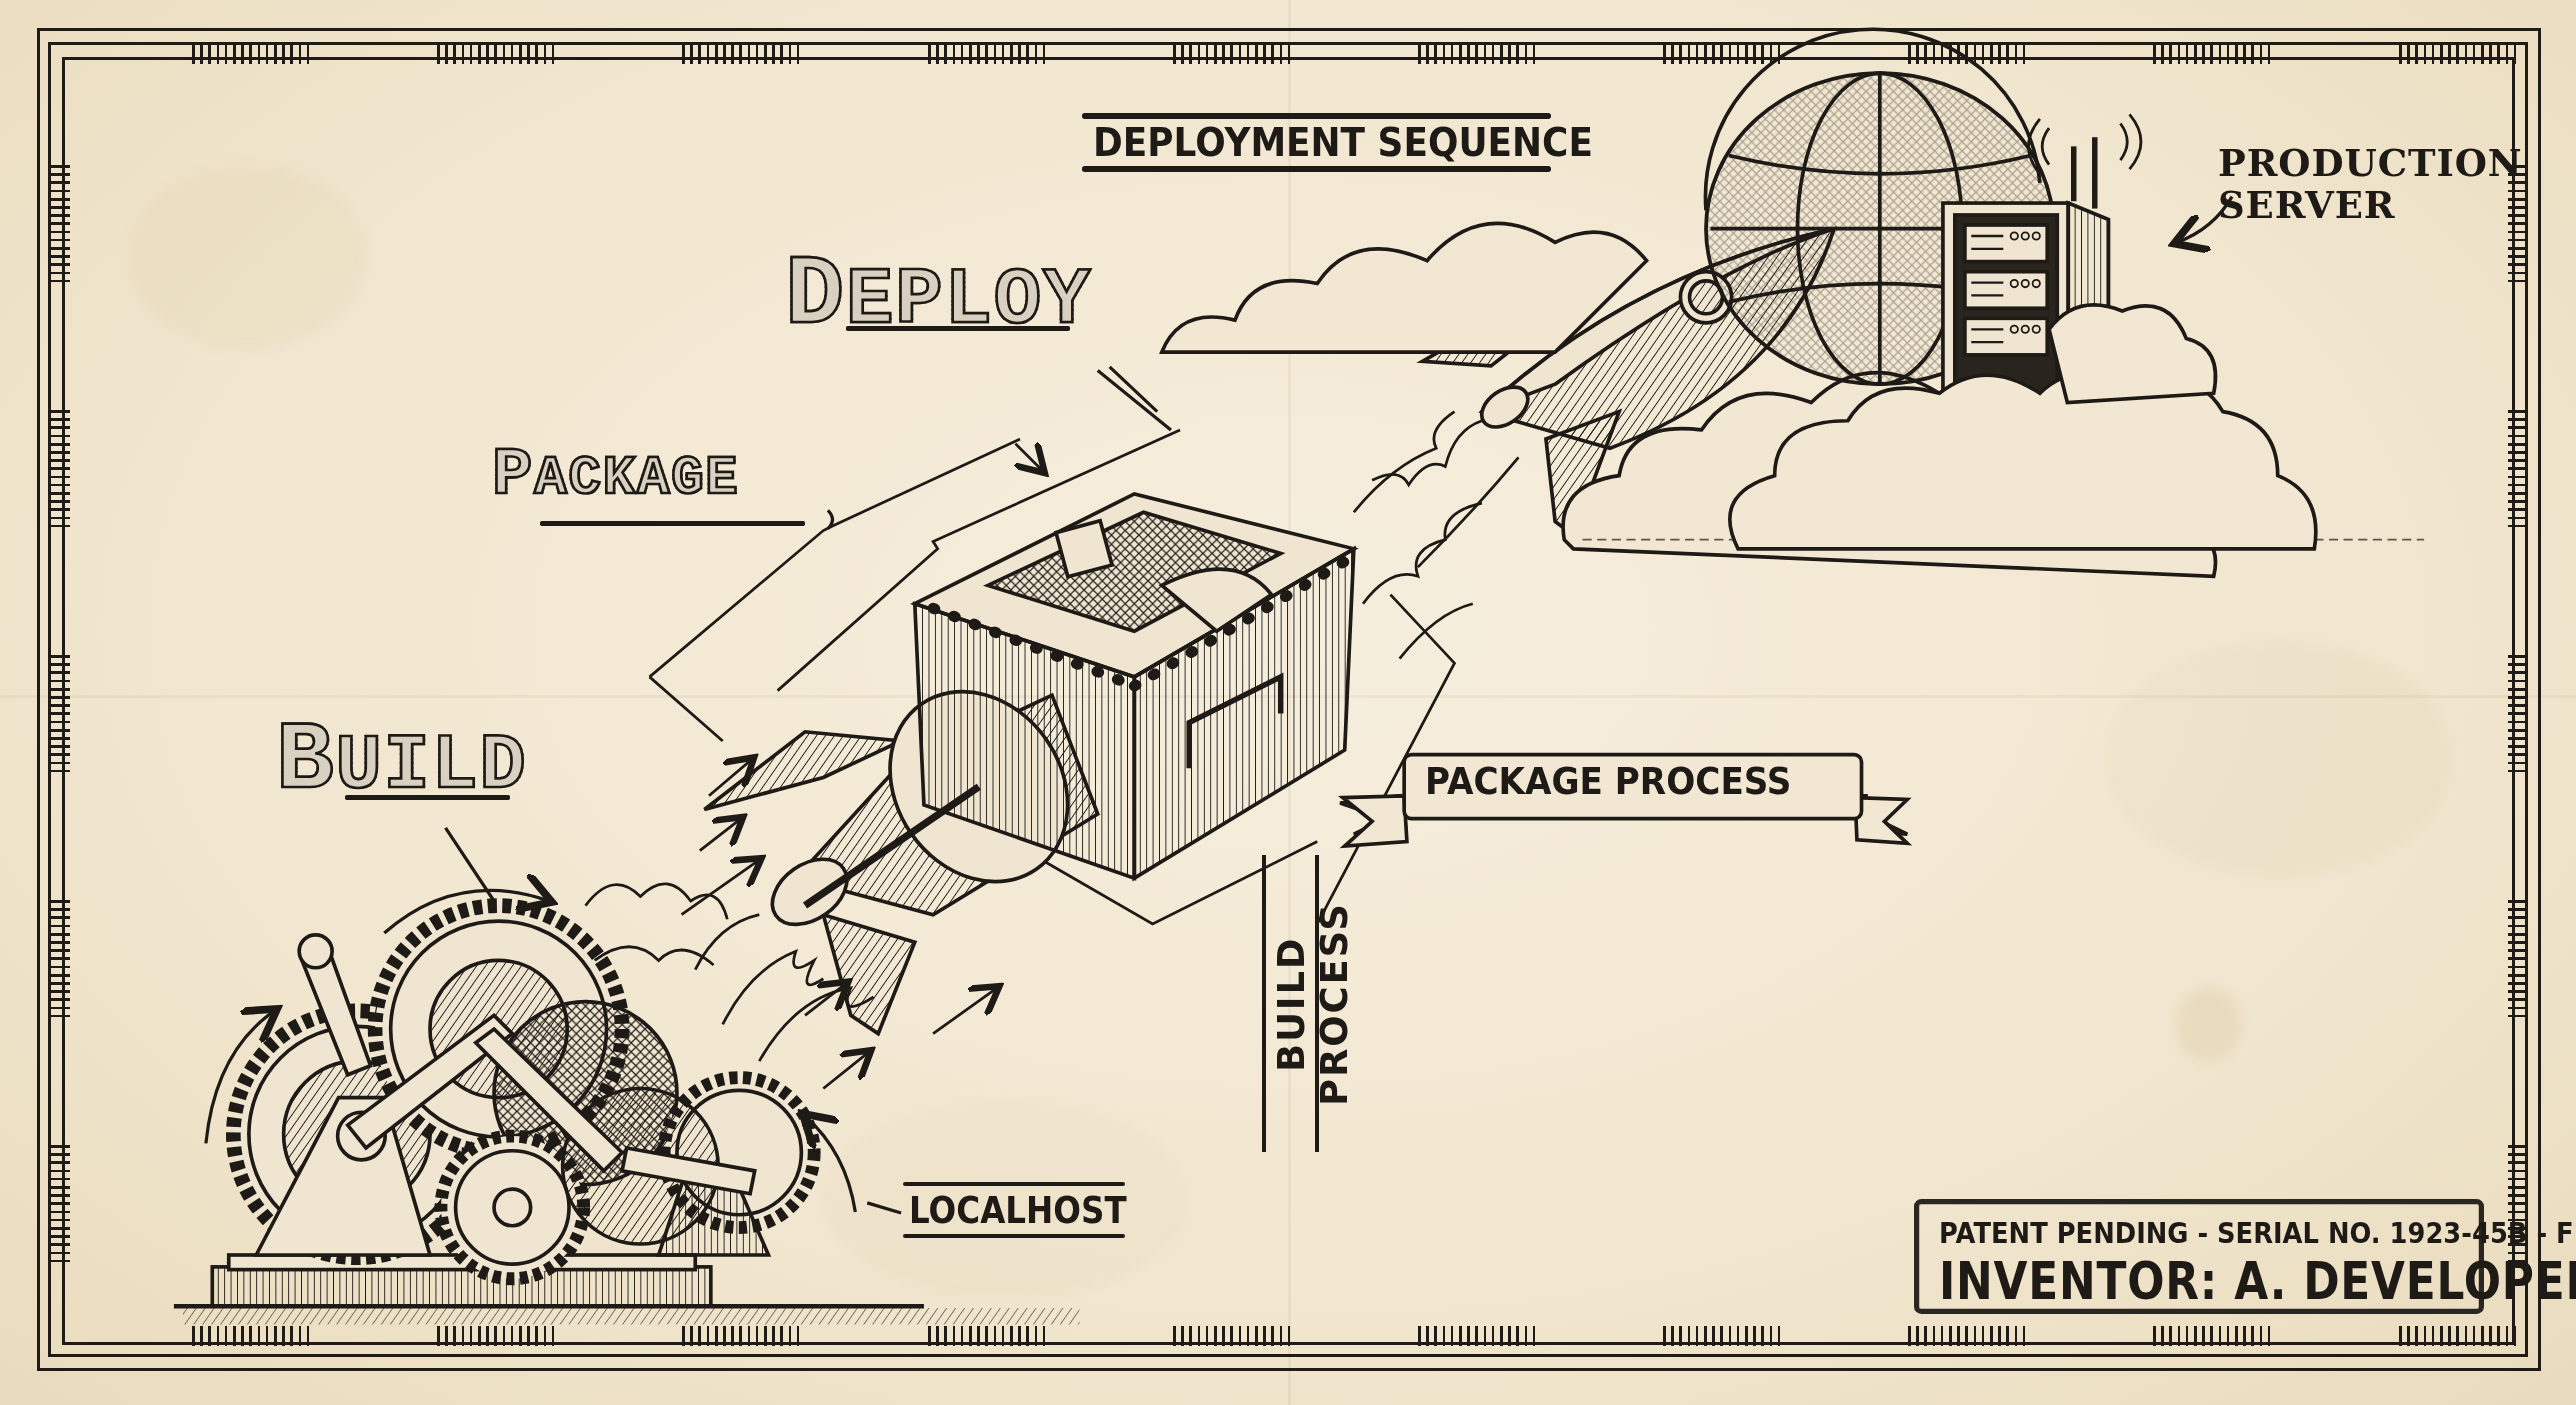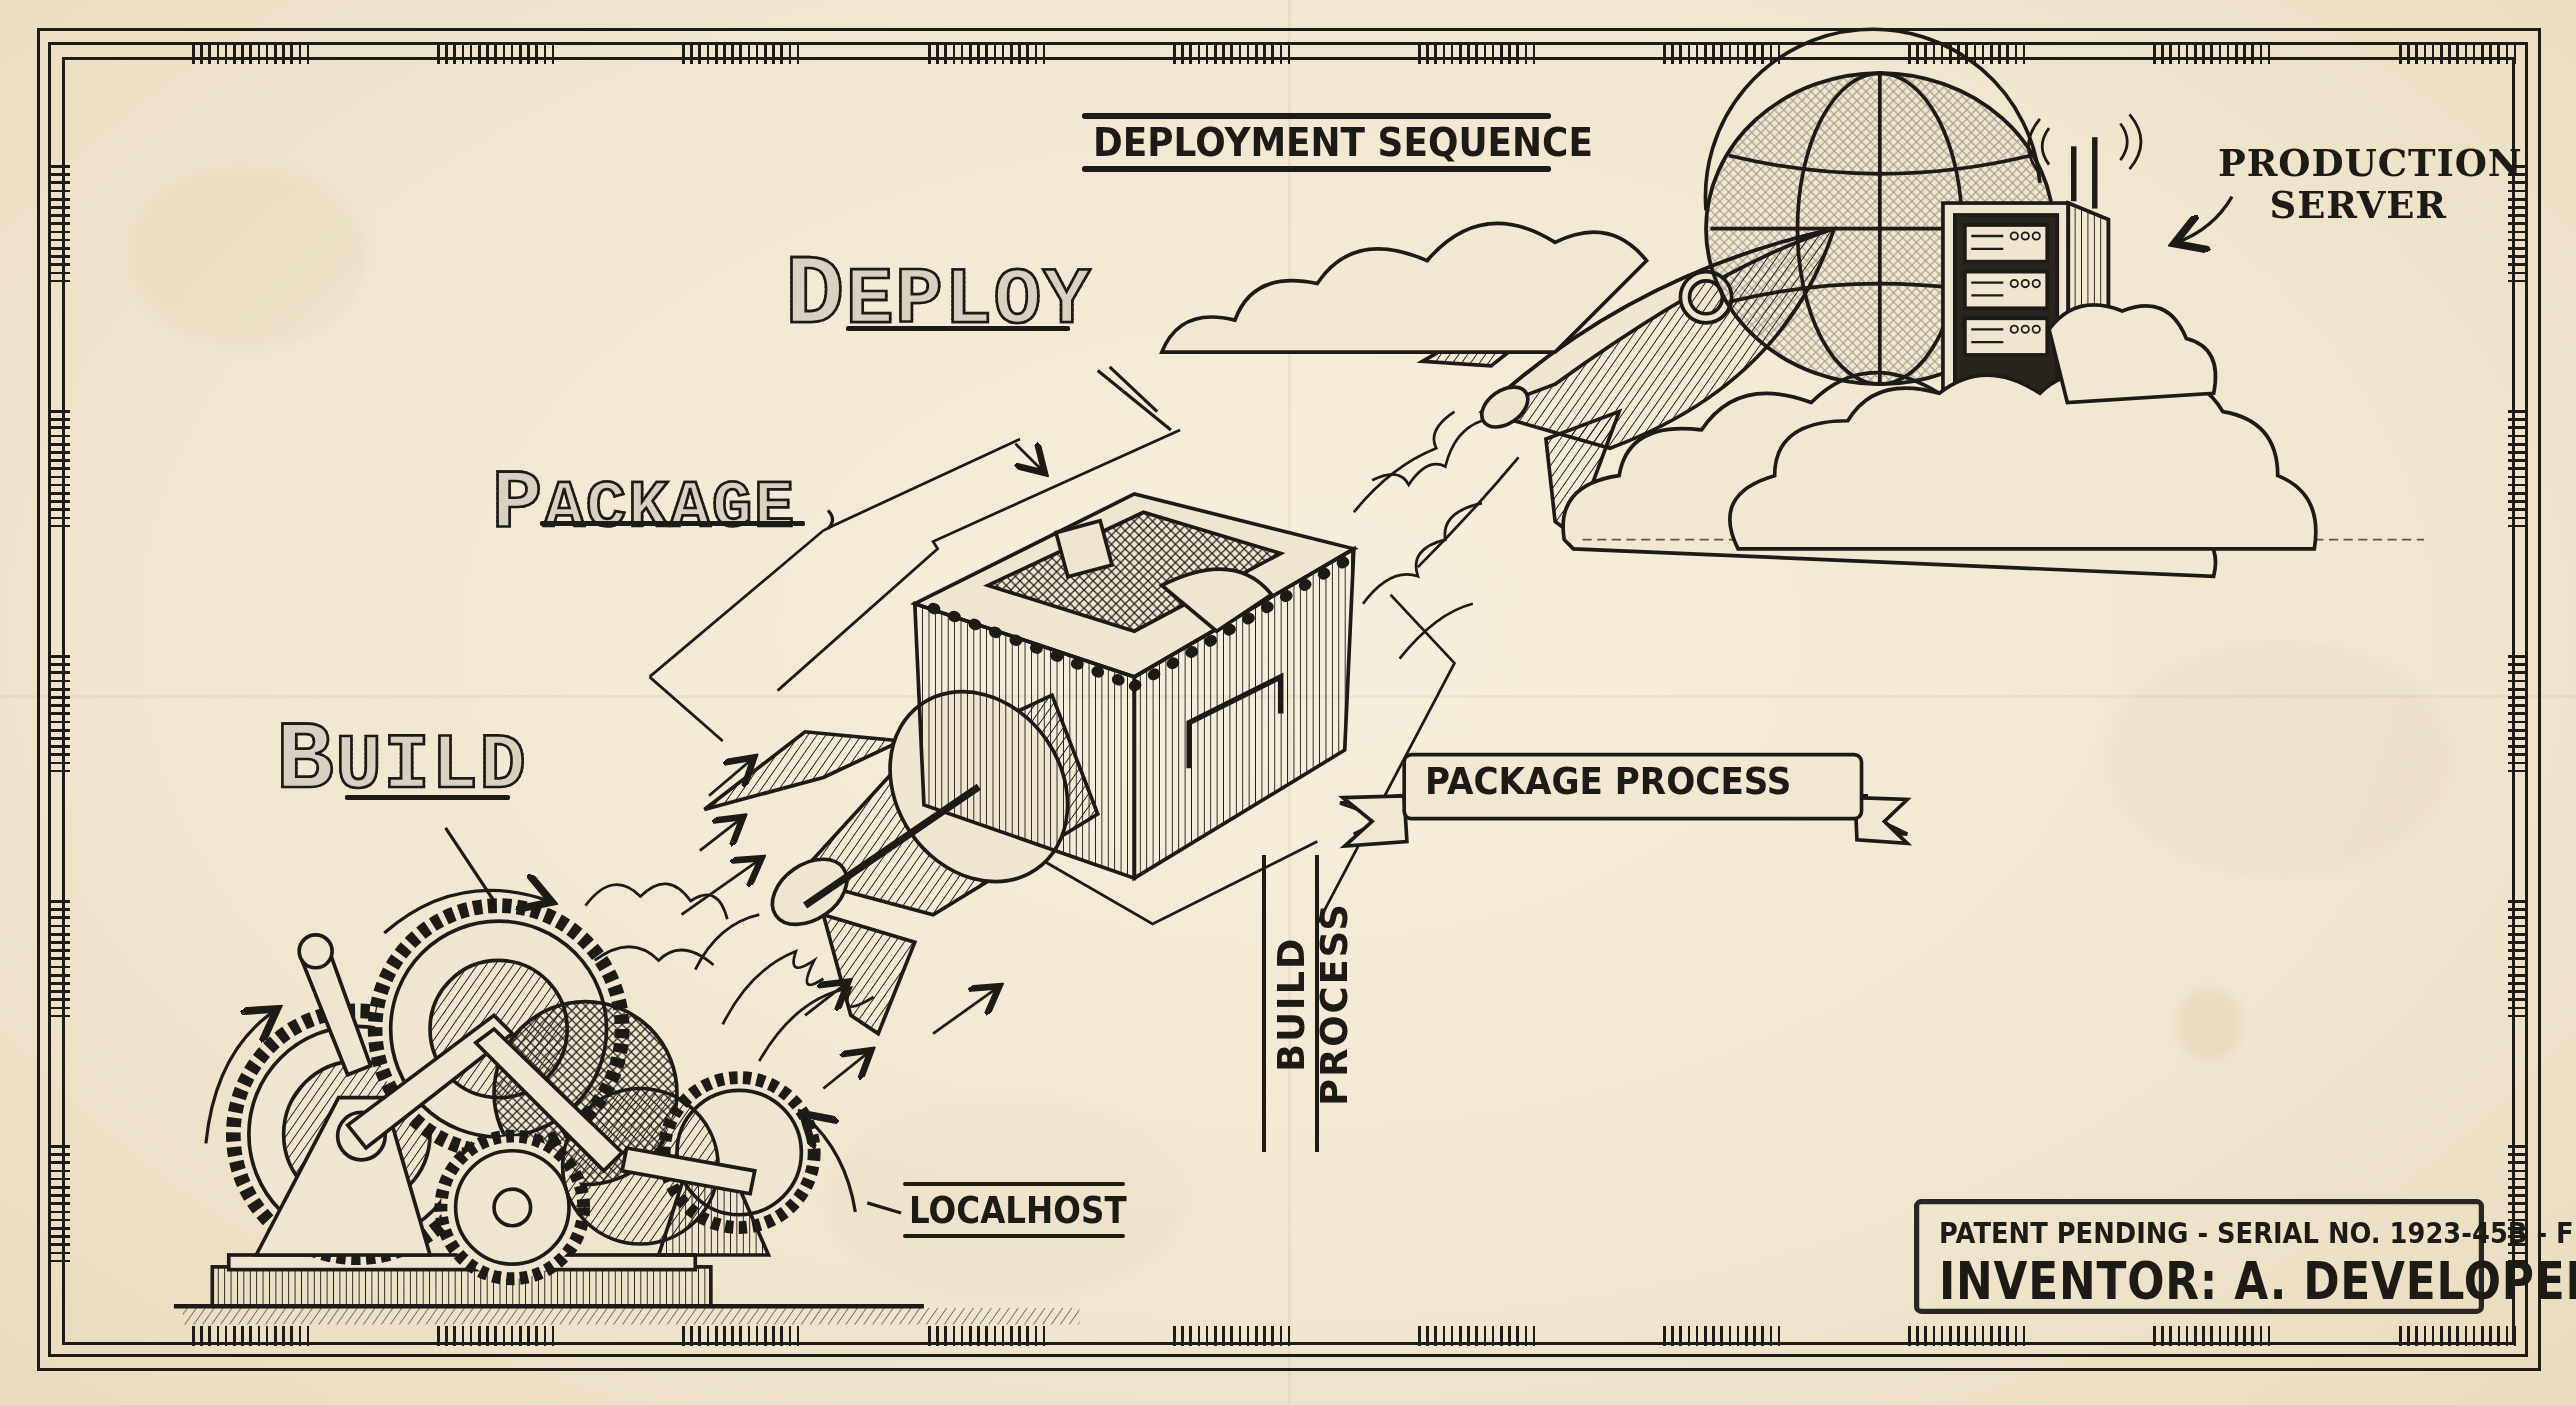--- a/index.html
+++ b/index.html
@@ -270,31 +270,31 @@
     <path d="M2035 870 L2035 908 L2085 912 L2040 890 L2040 870 Z"></path>
     <path d="M1468 872 L1535 870 L1538 920 L1470 925 L1500 898 Z"></path>
     <path d="M2028 872 L2085 874 L2060 898 L2085 922 L2030 918 Z"></path>
     <rect x="1535" y="825" width="500" height="70" rx="8"></rect>
   </g>
 </svg>
 
 <div class="fancy" style="left:785px;top:240px;font-size:79px;"><span class="cap">D</span><span>EPLOY</span></div>
 <div class="underline" style="left:846px;top:326px;width:224px;"></div>
 
-<div class="fancy" style="left:492px;top:456px;font-size:67px;"><span class="cap">P</span><span>ACKAGE</span></div>
+<div class="fancy" style="left:492px;top:437px;font-size:54px;"><span class="cap">P</span><span>ACKAGE</span></div>
 <div class="underline" style="left:540px;top:521px;width:265px;"></div>
 
 <div class="fancy" style="left:276px;top:707px;font-size:77px;"><span class="cap">B</span><span>UILD</span></div>
 <div class="underline" style="left:345px;top:795px;width:165px;"></div>
 
 <div class="seq-bar" style="left:1082px;top:113px;width:469px;"></div>
 <div class="label" style="left:1093px;top:120px;font-size:39px;letter-spacing:0;transform:scaleX(0.92);transform-origin:left;">DEPLOYMENT SEQUENCE</div>
 <div class="seq-bar" style="left:1082px;top:166px;width:469px;"></div>
 
-<div class="label" style="left:2218px;top:142px;font-size:37px;text-align:right;line-height:42px;width:229px;font-family:'DejaVu Serif',serif;">
+<div class="label" style="left:2218px;top:142px;font-size:37px;text-align:left;line-height:42px;width:229px;font-family:'DejaVu Serif',serif;">
   <div>PRODUCTION</div>
   <div>SERVER</div>
 </div>
 
 <div class="label" style="left:1425px;top:759px;font-size:38px;letter-spacing:0;transform:scaleX(0.9);transform-origin:left;">PACKAGE PROCESS</div>
 
 <div class="vline" style="left:1262px;top:855px;height:297px;"></div>
 <div class="vline" style="left:1315px;top:855px;height:297px;"></div>
 <div class="vertical-label" style="left:1270px;top:860px;height:288px;text-align:center;">BUILD PROCESS</div>
 

